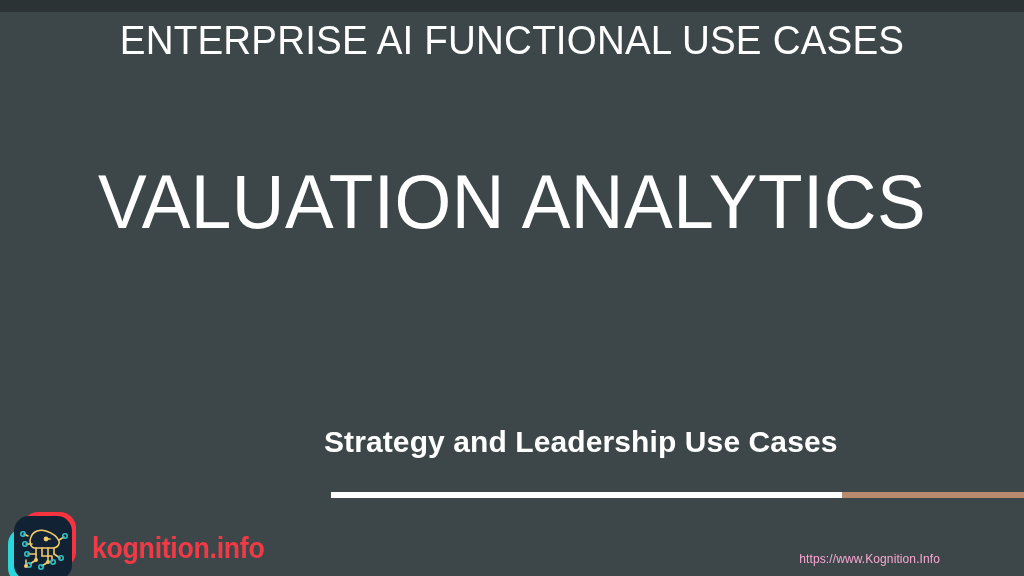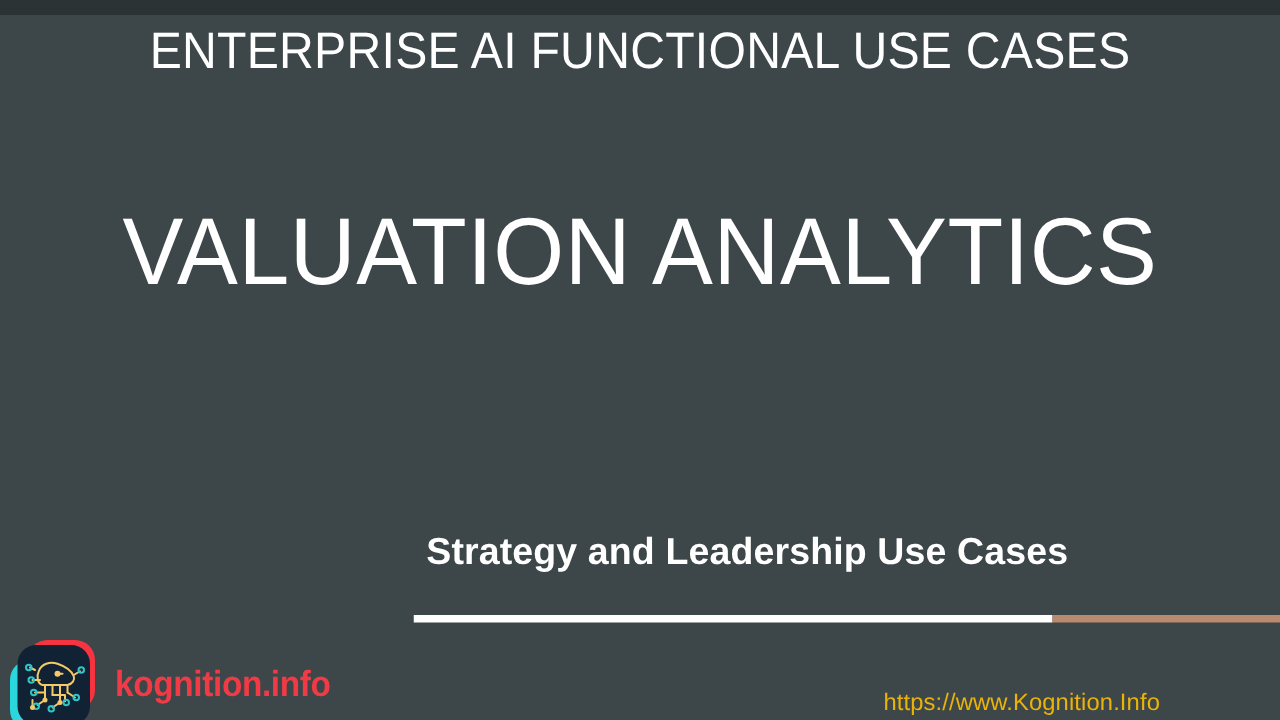--- a/index.html
+++ b/index.html
@@ -51,21 +51,21 @@
     letter-spacing: 0.5px;
     line-height: 1.05;
     transform: scaleX(0.96);
     transform-origin: center top;
     white-space: nowrap;
   }
 
   
   .subtitle {
     position: absolute;
-    left: 341px;
+    left: 324px;
     top: 412px;
     width: 660px;
     color: #ffffff;
     font-family: "Liberation Sans", sans-serif;
     font-size: 30px;
     font-weight: 700;
     letter-spacing: 0.1px;
     line-height: 1.2;
     white-space: nowrap;
   }
@@ -86,25 +86,25 @@
   }
   .rule-accent {
     flex: 1 1 auto;
     height: 100%;
     background: #b98a6e;
   }
 
   
   .footer-url {
     position: absolute;
-    right: 96px;
+    right: 84px;
     top: 540px;
-    color: #eab308;
-    font-family: "Liberation Sans", sans-serif;
-    font-size: 19px;
+    color: #f9a8d4;
+    font-family: "Liberation Sans", sans-serif;
+    font-size: 12px;
     font-weight: 400;
     letter-spacing: 0.1px;
     white-space: nowrap;
   }
 
   
   .brand {
     position: absolute;
     left: 8px;
     top: 498px;

